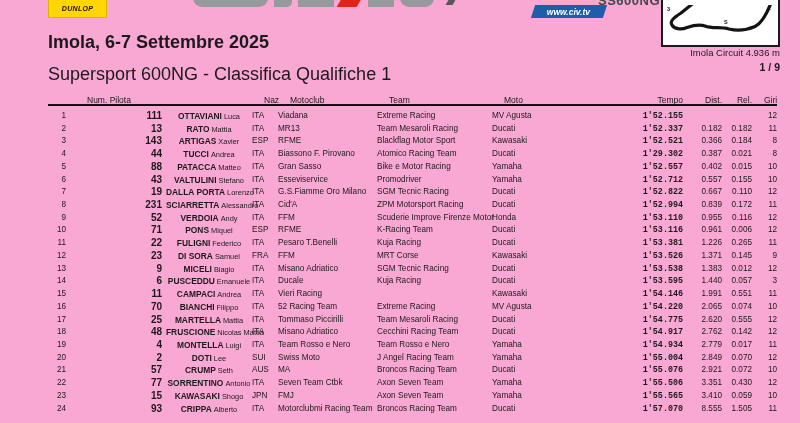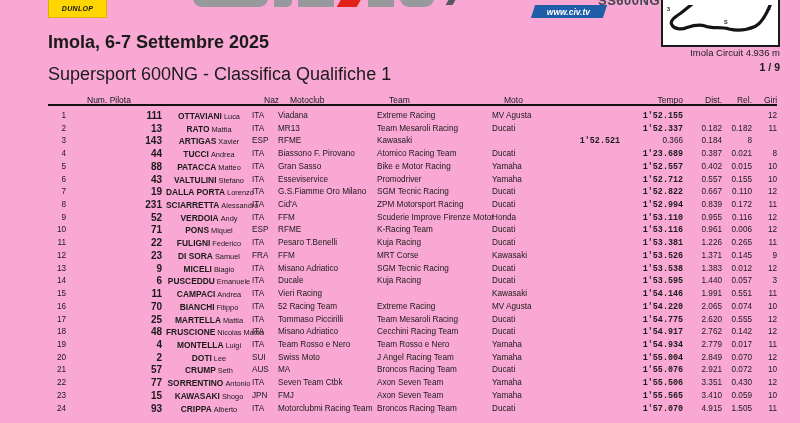--- a/index.html
+++ b/index.html
@@ -128,35 +128,36 @@
       <div class="td dist">0.182</div>
       <div class="td rel">0.182</div>
       <div class="td giri">11</div>
     </div>
       <div class="tr grid-row">
       <div class="td pos">3</div>
       <div class="td num">143</div>
       <div class="td pilota"><span class="surname">ARTIGAS</span><span class="firstname">Xavier</span></div>
       <div class="td naz">ESP</div>
       <div class="td club">RFME</div>
+      <div class="td team">Blackflag Motor Sport</div>
       <div class="td moto">Kawasaki</div>
       <div class="td tempo">1'52.521</div>
       <div class="td dist">0.366</div>
       <div class="td rel">0.184</div>
       <div class="td giri">8</div>
     </div>
       <div class="tr grid-row">
       <div class="td pos">4</div>
       <div class="td num">44</div>
       <div class="td pilota"><span class="surname">TUCCI</span><span class="firstname">Andrea</span></div>
       <div class="td naz">ITA</div>
       <div class="td club">Biassono F. Pirovano</div>
       <div class="td team">Atomico Racing Team</div>
       <div class="td moto">Ducati</div>
-      <div class="td tempo">1'23.689</div>
+      <div class="td tempo">1'29.302</div>
       <div class="td dist">0.387</div>
       <div class="td rel">0.021</div>
       <div class="td giri">8</div>
     </div>
       <div class="tr grid-row">
       <div class="td pos">5</div>
       <div class="td num">88</div>
       <div class="td pilota"><span class="surname">PATACCA</span><span class="firstname">Matteo</span></div>
       <div class="td naz">ITA</div>
       <div class="td club">Gran Sasso</div>
@@ -403,19 +404,19 @@
     </div>
       <div class="tr grid-row">
       <div class="td pos">24</div>
       <div class="td num">93</div>
       <div class="td pilota"><span class="surname">CRIPPA</span><span class="firstname">Alberto</span></div>
       <div class="td naz">ITA</div>
       <div class="td club">Motorclubmi Racing Team</div>
       <div class="td team">Broncos Racing Team</div>
       <div class="td moto">Ducati</div>
       <div class="td tempo">1'57.070</div>
-      <div class="td dist">4.915</div>
+      <div class="td dist">8.555</div>
       <div class="td rel">1.505</div>
       <div class="td giri">11</div>
     </div>
     </div>
 
 </div>
 
 </body></html>

